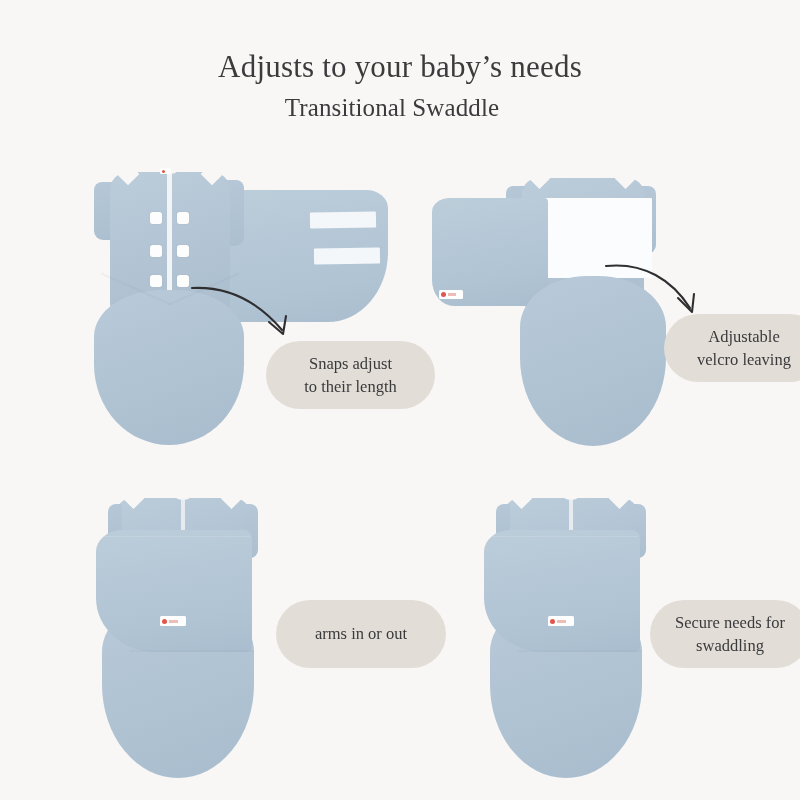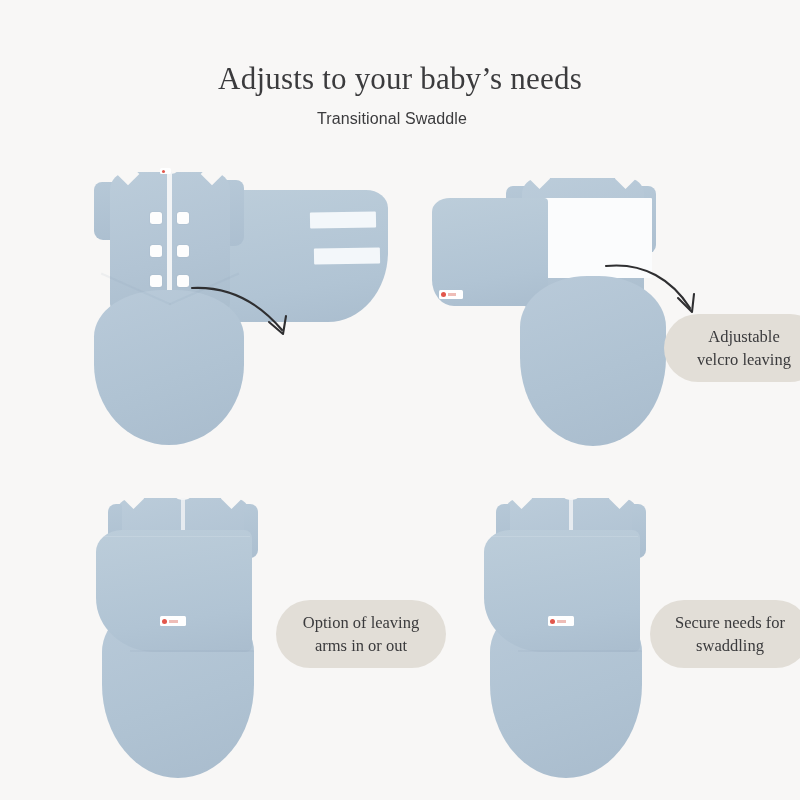--- a/index.html
+++ b/index.html
@@ -25,26 +25,26 @@
     width: 800px;
     text-align: center;
   }
   .title {
     font-family: "Liberation Serif", "DejaVu Serif", serif;
     font-size: 31px;
     font-weight: 400;
     color: #3b3b3d;
     letter-spacing: 0.2px;
     line-height: 1.2;
-    margin: 12px;
+    margin: 0;
     text-align: center;
   }
   .subtitle {
-    font-family: Liberation Sans, sans-serif;
-    font-size: 16px;
+    font-family: Liberation Serif, serif;
+    font-size: 25px;
     font-weight: 400;
     color: #3b3b3d;
     letter-spacing: 0.1px;
     line-height: 1.2;
     margin: 8px 16px 0 0;
   }
 
   
   .callout {
     position: absolute;
@@ -193,20 +193,26 @@
                 opacity:0;"></div>
     <div class="shadowline" style="left:6px; top:126px; width:76px; height:1.5px; transform:rotate(24deg); opacity:.35;"></div>
     <div class="shadowline" style="left:74px; top:126px; width:76px; height:1.5px; transform:rotate(-24deg); opacity:.35;"></div>
   </div>
 
   <svg class="arrow-svg" style="left:190px; top:278px;" width="120" height="70" viewBox="0 0 120 70">
     <path d="M2 10 C 42 8, 70 26, 92 52" fill="none" stroke="#2f2f31" stroke-width="2.1" stroke-linecap="round"></path>
     <path d="M79 44 L93 56 L96 38" fill="none" stroke="#2f2f31" stroke-width="2.1" stroke-linecap="round" stroke-linejoin="round"></path>
   </svg>
 
+  <div class="callout" style="left:266px; top:341px; width:169px; height:68px;">
+    <div>
+      <span>Snaps adjust</span>
+      <span>to their length</span>
+    </div>
+  </div>
 
   <div class="figure" style="left:448px; top:168px; width:300px; height:285px;">
 
     <div class="fabric sleeve" style="left:58px; top:18px; width:24px; height:52px; border-radius:7px 3px 6px 8px;"></div>
     <div class="fabric sleeve" style="left:182px; top:18px; width:26px; height:68px; border-radius:3px 8px 9px 6px;"></div>
 
     <div class="fabric torso" style="left:74px; top:10px; width:122px; height:130px; border-radius:16px 16px 8px 8px;"></div>
     <div style="position:absolute; left:84px; top:3px; width:15px; height:15px;
                 background:#f8f7f6; transform:rotate(45deg);"></div>
     <div style="position:absolute; left:170px; top:3px; width:15px; height:15px;
@@ -260,21 +266,20 @@
     <div class="shadowline" style="left:34px; top:160px; width:124px; height:1.5px; opacity:.28;"></div>
 
     <div class="brandtag" style="left:64px; top:126px; width:26px; height:10px;">
       <div class="dot"></div>
       <div class="bars"></div>
     </div>
   </div>
 
   <div class="callout" style="left:276px; top:600px; width:170px; height:68px;">
     <div>
-      <span>Option of leaving</span>
       <span>arms in or out</span>
     </div>
   </div>
 
   <div class="figure" style="left:484px; top:490px; width:260px; height:290px;">
 
     <div class="fabric torso" style="left:20px; top:8px; width:134px; height:86px; border-radius:16px 16px 4px 4px;"></div>
     <div style="position:absolute; left:30px; top:1px; width:15px; height:15px;
                 background:#f8f7f6; transform:rotate(45deg);"></div>
     <div style="position:absolute; left:128px; top:1px; width:15px; height:15px;

